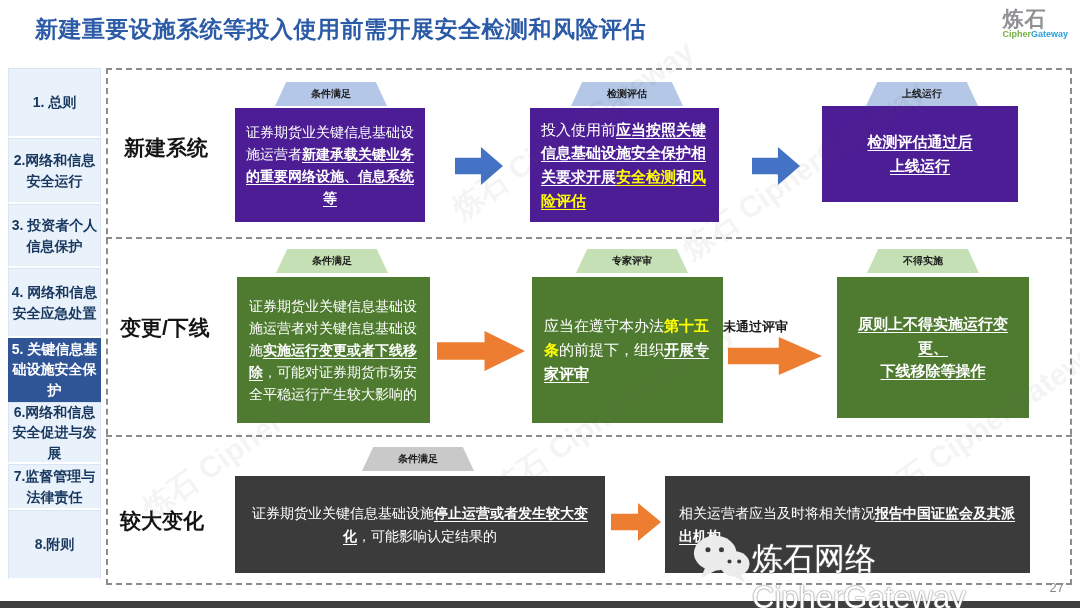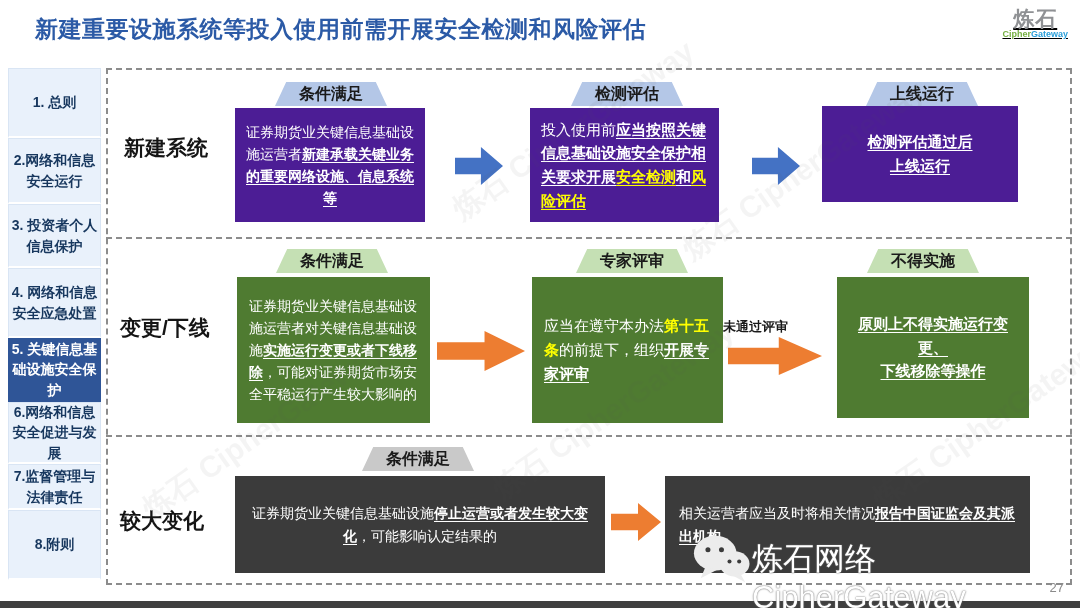--- a/index.html
+++ b/index.html
@@ -1,21 +1,21 @@
 <!DOCTYPE html>
 <html><head>
 <meta charset="utf-8">
 <style>
   html,body{margin:0;padding:0;}
   body{width:1080px;height:608px;background:#fff;font-family:"Liberation Sans","DejaVu Sans",sans-serif;overflow:hidden;}
   .slide{position:relative;width:1080px;height:608px;background:#fff;overflow:hidden;}
 
   
   .title{position:absolute;left:35px;top:14px;font-size:23px;font-weight:bold;color:#2B5AA6;letter-spacing:.5px;}
-  .logo{position:absolute;right:12px;top:8px;text-align:center;line-height:1.05;text-decoration:underline;}
+  .logo{position:absolute;right:12px;top:8px;line-height:1.05;}
   .logo .brand{font-size:21px;font-weight:bold;color:#8f9194;letter-spacing:1px;}
   .logo .sub{font-size:9px;font-weight:bold;}
   .logo .sub .c{color:#76B043;}
   .logo .sub .g{color:#2B9FD9;}
 
   
   .sidebar{position:absolute;left:8px;top:68px;width:93px;}
   .side-item{box-sizing:border-box;width:100%;background:#E9F1FB;border:1px solid #d9e5f4;border-bottom:2px solid #fff;
     display:flex;align-items:center;justify-content:center;text-align:center;
     font-size:14px;font-weight:bold;color:#17375E;line-height:1.45;padding:2px;cursor:pointer;}
@@ -29,21 +29,21 @@
   .side-item:nth-child(8){height:70px}
   .side-item.active{background:#2F5597;color:#fff;border-color:#2F5597;}
 
   
   .frame{position:absolute;left:106px;top:68px;width:966px;height:517px;border:2px dashed #8c8c8c;box-sizing:border-box;}
   .sep{position:absolute;left:106px;width:966px;height:0;border-top:2px dashed #8c8c8c;}
   .sep1{top:237px}.sep2{top:435px}
 
   
   .rowlabel{position:absolute;font-size:21px;font-weight:bold;color:#151515;}
-  .badge{position:absolute;height:24px;line-height:24px;text-align:center;font-size:16px;font-weight:bold;color:#1a1a1a;
+  .badge{position:absolute;height:24px;line-height:24px;text-align:center;font-size:10px;font-weight:bold;color:#1a1a1a;
     clip-path:polygon(10% 0,90% 0,100% 100%,0 100%);}
   .badge.blue{background:#B4C7E7;}
   .badge.green{background:#C5E0B4;}
   .badge.gray{background:#C9C9C9;}
   .box{position:absolute;box-sizing:border-box;color:#fff;display:flex;flex-direction:column;justify-content:center;line-height:1.58;}
   .box.blue{background:#4c1d95;}
   .box.green{background:#4F7B31;}
   .box.dark{background:#3B3B3B;}
   .box .txt{width:100%;}
   .ac{text-align:center;} .al{text-align:left;}

